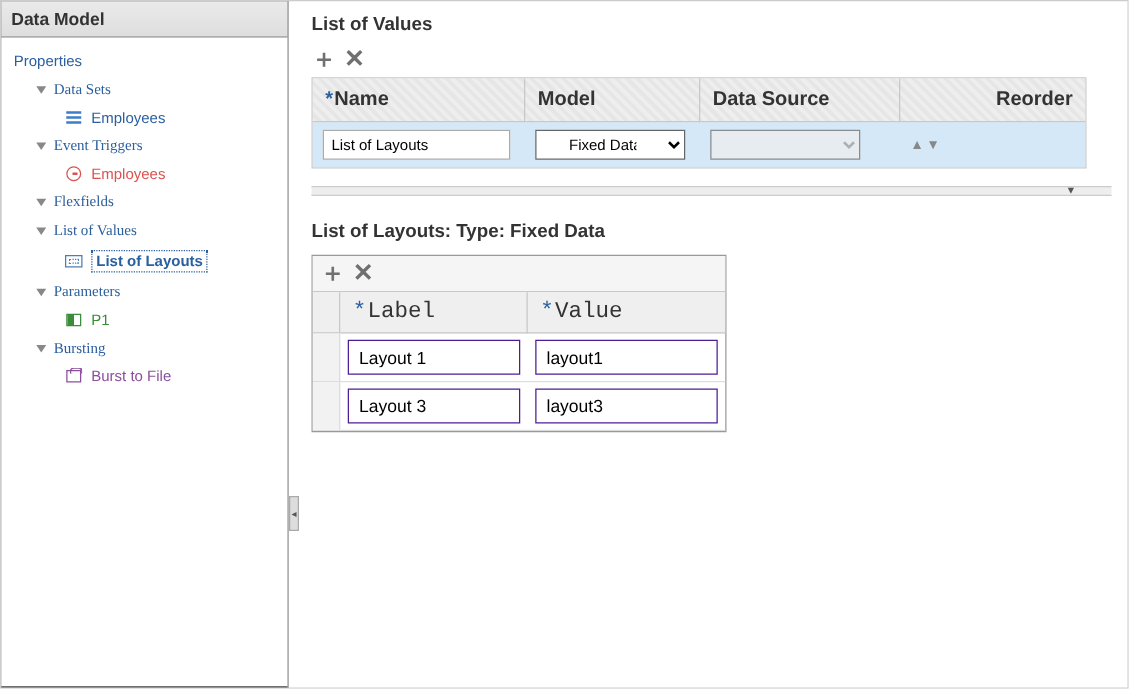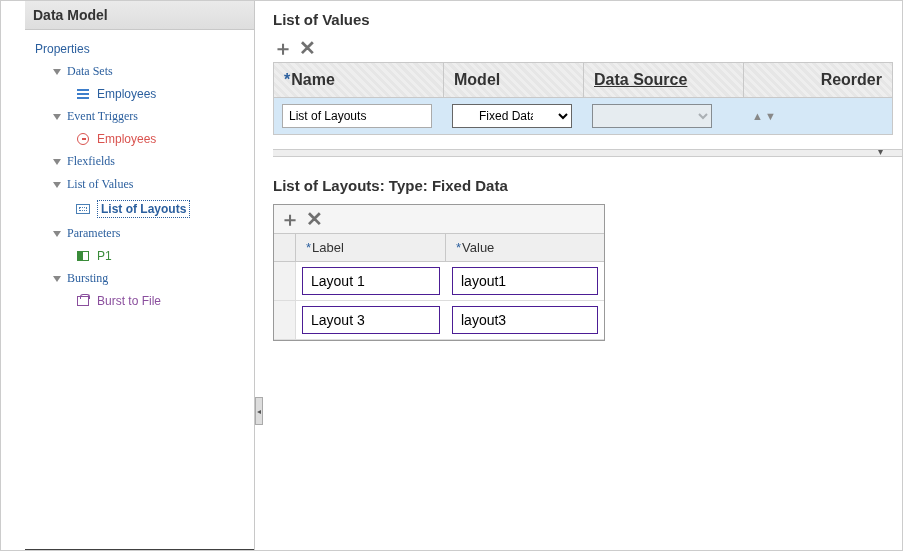--- a/index.html
+++ b/index.html
@@ -1,20 +1,20 @@
 <!DOCTYPE html>
 <html><head>
 <meta charset="utf-8">
 <style>
   * { box-sizing: border-box; margin: 0; padding: 0; }
   body { font-family: Arial, Helvetica, sans-serif; font-size: 13px; color: #333; background: #fff; }
   .app { display: flex; width: 903px; height: 551px; border: 1px solid #ccc; }
   
   
-  .sidebar { width: 230px; border-right: 1px solid #c8c8c8; background: #404040; margin-left: 24px; }
+  .sidebar { width: 230px; border-right: 1px solid #c8c8c8; background: #404040; }
   .sidebar-header { background: linear-gradient(#eaeaea, #dedede); padding: 6px 8px; font-weight: bold; font-size: 14px; border-bottom: 1px solid #c8c8c8; }
   .tree { padding: 8px 0 8px 10px; background: #fff; height: calc(100% - 30px); }
   .tree-row { display: flex; align-items: center; padding: 4px 0; cursor: pointer; }
   .tree-label { color: #2b5f9e; font-size: 12px; }
   .indent-1 { padding-left: 18px; font-family: Liberation Serif, serif; }
   .indent-2 { padding-left: 40px; }
   .tri { width: 0; height: 0; border-left: 4px solid transparent; border-right: 4px solid transparent; border-top: 6px solid #888; margin-right: 6px; }
   .ico { width: 16px; height: 14px; margin-right: 6px; flex-shrink: 0; display:flex; align-items:center; justify-content:center; }
   .bars { display:flex; flex-direction:column; gap:2px; }
   .bars span { width:12px; height:2px; background:#3d7ecb; display:block; }
@@ -33,38 +33,38 @@
   .toolbar { display:flex; gap:6px; margin-bottom:4px; }
   .plus-icon, .x-icon { font-size:20px; font-weight:bold; color:#707070; cursor:pointer; line-height:1; }
   
   .grid { border:1px solid #c8c8c8; width: 620px; }
   .grid-head { display:flex; background: repeating-linear-gradient(45deg,#eee,#eee 3px,#e6e6e6 3px,#e6e6e6 6px); }
   .grid-head .cell { padding:8px 10px; font-size:16px; font-weight:bold; border-right:1px solid #c8c8c8; border-bottom:1px solid #c8c8c8; }
   .grid-head .cell:last-child { border-right:none; }
   .req::before { content:"*"; color:#2b5f9e; margin-right:1px; }
   .c-name { width:170px; }
   .c-type { width:140px; }
-  .c-ds { width:160px;text-decoration:underline; }
+  .c-ds { width:160px; }
   .c-reorder { flex:1;text-align:right; }
   .grid-body { }
   .grid-row { display:flex; background:#d5e8f7; padding:6px 0; align-items:center; }
   .grid-row .cell { padding: 0 8px; }
   input.txt { width:150px; padding:4px 6px; border:1px solid #ababab; font-size:12px; background:#fff; }
   select.sel { width:120px; padding:3px 22px; border:1px solid #666; font-size:12px; background:#fff; }
   select.sel.disabled { background:#eee; color:#999; }
   .reorder-arrows { display:flex; gap:2px; color:#888; font-size:11px; }
   
   .splitter { height:8px; background:#eee; margin:14px 0; border-top:1px solid #ccc; border-bottom:1px solid #ccc; position:relative; width: 640px; }
   .splitter::after { content:"▾"; position:absolute; right:30px; top:-4px; font-size:10px; color:#555; }
   
   .sub-title { font-size:15px; font-weight:bold; margin:20px 0 10px; }
   .sub-grid { border:1px solid #999; width: 332px; }
   .sub-toolbar { display:flex; gap:6px; padding:4px 6px; border-bottom:1px solid #c8c8c8; background:#f5f5f5; }
   .sub-head { display:flex; background:#efefef; }
-  .sub-head .cell { padding:6px 10px; font-size:13px; border-right:1px solid #c8c8c8; border-bottom:1px solid #c8c8c8; }
+  .sub-head .cell { padding:6px 10px; font-size:18px; border-right:1px solid #c8c8c8; border-bottom:1px solid #c8c8c8;font-family:Liberation Mono, monospace; }
   .sub-head .cell:last-child { border-right:none; }
   .sc-handle { width:22px; }
   .sc-label { width:150px; }
   .sc-value { flex:1; }
   .sub-row { display:flex; border-bottom:1px solid #ddd; }
   .sub-row .cell { padding:5px 6px; }
   .sub-row .sc-handle { background:#f2f2f2; border-right:1px solid #ddd; }
   input.cell-input { width: 100%; padding:5px 8px; border:1px solid #4c1d95; font-size:14px; }
   
   .main-splitter-handle { position:absolute; left:0; top:396px; width:8px; height:28px; background:#ddd; border:1px solid #aaa; display:flex; align-items:center; justify-content:center; font-size:8px; color:#555; }

